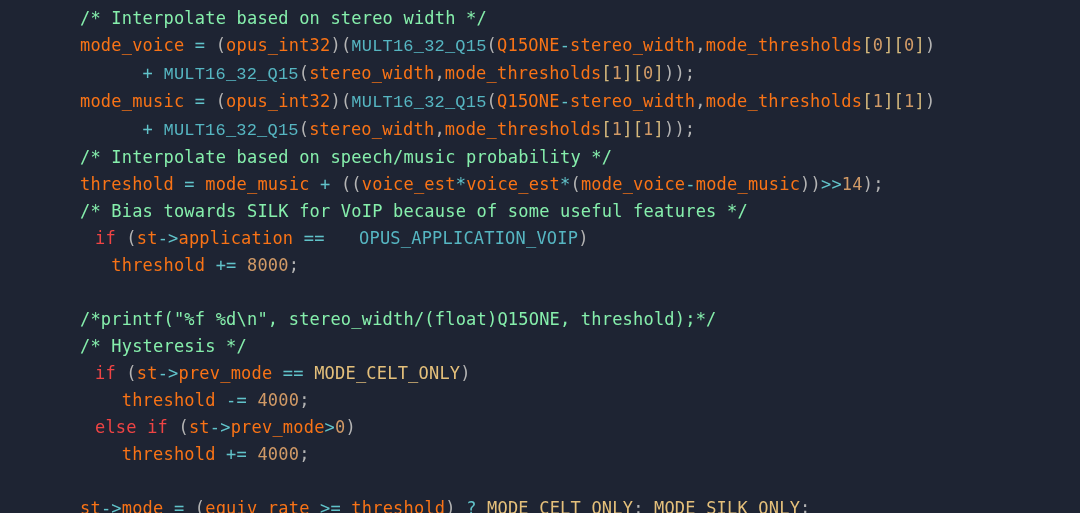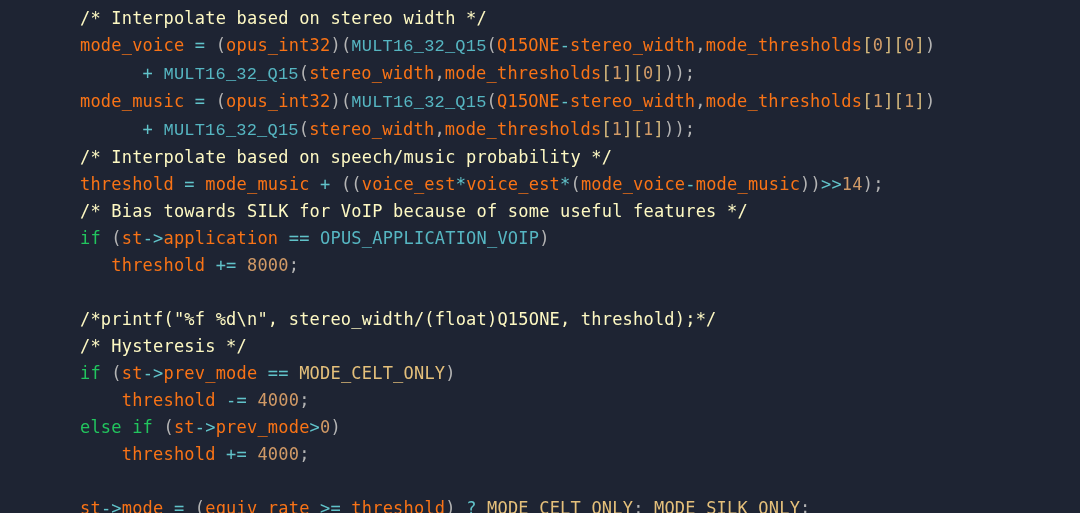--- a/index.html
+++ b/index.html
@@ -12,27 +12,27 @@
     font-family: "SF Mono", "Menlo", "Consolas", monospace;
     font-size: 17px;
     line-height: 27px;
     color: #d8dee9;
   }
   .code-block {
     padding: 5px 0 0 80px;
     white-space: pre;
     letter-spacing: 0.2px;
   }
-  .cm   { color: #fef9c3; }  
+  .cm   { color: #86efac; }  
   .id   { color: #f97316; }  
   .op   { color: #61c3ca; }  
   .fn   { color: #56b6c2; font-family: Liberation Mono, monospace; }  
   .pn   { color: #b4b4b4; }  
   .br   { color: #d7ba7d; }  
   .num  { color: #d19a66; }  
-  .kw   { color: #22c55e; }  
-  .mac  { color: #56b6c2; }  
+  .kw   { color: #ef4444; margin-left: 15px; }  
+  .mac  { color: #56b6c2; margin-left: 24px; }  
   .mac2 { color: #e5c07b; text-align: right; }  
 </style>
 </head>
 <body>
 
 <div class="code-block" id="code-root"><div><span class="cm">/* Interpolate based on stereo width */</span></div><div><span class="id">mode_voice </span><span class="op">=</span><span class="id"> </span><span class="pn">(</span><span class="id">opus_int32</span><span class="pn">)(</span><span class="fn">MULT16_32_Q15</span><span class="pn">(</span><span class="id">Q15ONE</span><span class="op">-</span><span class="id">stereo_width</span><span class="pn">,</span><span class="id">mode_thresholds</span><span class="br">[</span><span class="num">0</span><span class="br">][</span><span class="num">0</span><span class="br">]</span><span class="pn">)</span></div><div><span class="id">      </span><span class="op">+</span><span class="id"> </span><span class="fn">MULT16_32_Q15</span><span class="pn">(</span><span class="id">stereo_width</span><span class="pn">,</span><span class="id">mode_thresholds</span><span class="br">[</span><span class="num">1</span><span class="br">][</span><span class="num">0</span><span class="br">]</span><span class="pn">));</span></div><div><span class="id">mode_music </span><span class="op">=</span><span class="id"> </span><span class="pn">(</span><span class="id">opus_int32</span><span class="pn">)(</span><span class="fn">MULT16_32_Q15</span><span class="pn">(</span><span class="id">Q15ONE</span><span class="op">-</span><span class="id">stereo_width</span><span class="pn">,</span><span class="id">mode_thresholds</span><span class="br">[</span><span class="num">1</span><span class="br">][</span><span class="num">1</span><span class="br">]</span><span class="pn">)</span></div><div><span class="id">      </span><span class="op">+</span><span class="id"> </span><span class="fn">MULT16_32_Q15</span><span class="pn">(</span><span class="id">stereo_width</span><span class="pn">,</span><span class="id">mode_thresholds</span><span class="br">[</span><span class="num">1</span><span class="br">][</span><span class="num">1</span><span class="br">]</span><span class="pn">));</span></div><div><span class="cm">/* Interpolate based on speech/music probability */</span></div><div><span class="id">threshold </span><span class="op">=</span><span class="id"> mode_music </span><span class="op">+</span><span class="id"> </span><span class="pn">((</span><span class="id">voice_est</span><span class="op">*</span><span class="id">voice_est</span><span class="op">*</span><span class="pn">(</span><span class="id">mode_voice</span><span class="op">-</span><span class="id">mode_music</span><span class="pn">))</span><span class="op">&gt;&gt;</span><span class="num">14</span><span class="pn">);</span></div><div><span class="cm">/* Bias towards SILK for VoIP because of some useful features */</span></div><div><span class="kw">if</span><span class="id"> </span><span class="pn">(</span><span class="id">st</span><span class="op">-&gt;</span><span class="id">application </span><span class="op">==</span><span class="id"> </span><span class="mac">OPUS_APPLICATION_VOIP</span><span class="pn">)</span></div><div><span class="id">   threshold </span><span class="op">+=</span><span class="id"> </span><span class="num">8000</span><span class="pn">;</span></div><div>&nbsp;</div><div><span class="cm">/*printf("%f %d\n", stereo_width/(float)Q15ONE, threshold);*/</span></div><div><span class="cm">/* Hysteresis */</span></div><div><span class="kw">if</span><span class="id"> </span><span class="pn">(</span><span class="id">st</span><span class="op">-&gt;</span><span class="id">prev_mode </span><span class="op">==</span><span class="id"> </span><span class="mac2">MODE_CELT_ONLY</span><span class="pn">)</span></div><div><span class="id">    threshold </span><span class="op">-=</span><span class="id"> </span><span class="num">4000</span><span class="pn">;</span></div><div><span class="kw">else if</span><span class="id"> </span><span class="pn">(</span><span class="id">st</span><span class="op">-&gt;</span><span class="id">prev_mode</span><span class="op">&gt;</span><span class="num">0</span><span class="pn">)</span></div><div><span class="id">    threshold </span><span class="op">+=</span><span class="id"> </span><span class="num">4000</span><span class="pn">;</span></div><div>&nbsp;</div><div><span class="id">st</span><span class="op">-&gt;</span><span class="id">mode </span><span class="op">=</span><span class="id"> </span><span class="pn">(</span><span class="id">equiv_rate </span><span class="op">&gt;=</span><span class="id"> threshold</span><span class="pn">)</span><span class="id"> </span><span class="op">?</span><span class="id"> </span><span class="mac2">MODE_CELT_ONLY</span><span class="pn">:</span><span class="id"> </span><span class="mac2">MODE_SILK_ONLY</span><span class="pn">;</span></div></div>
 
 </body></html>

